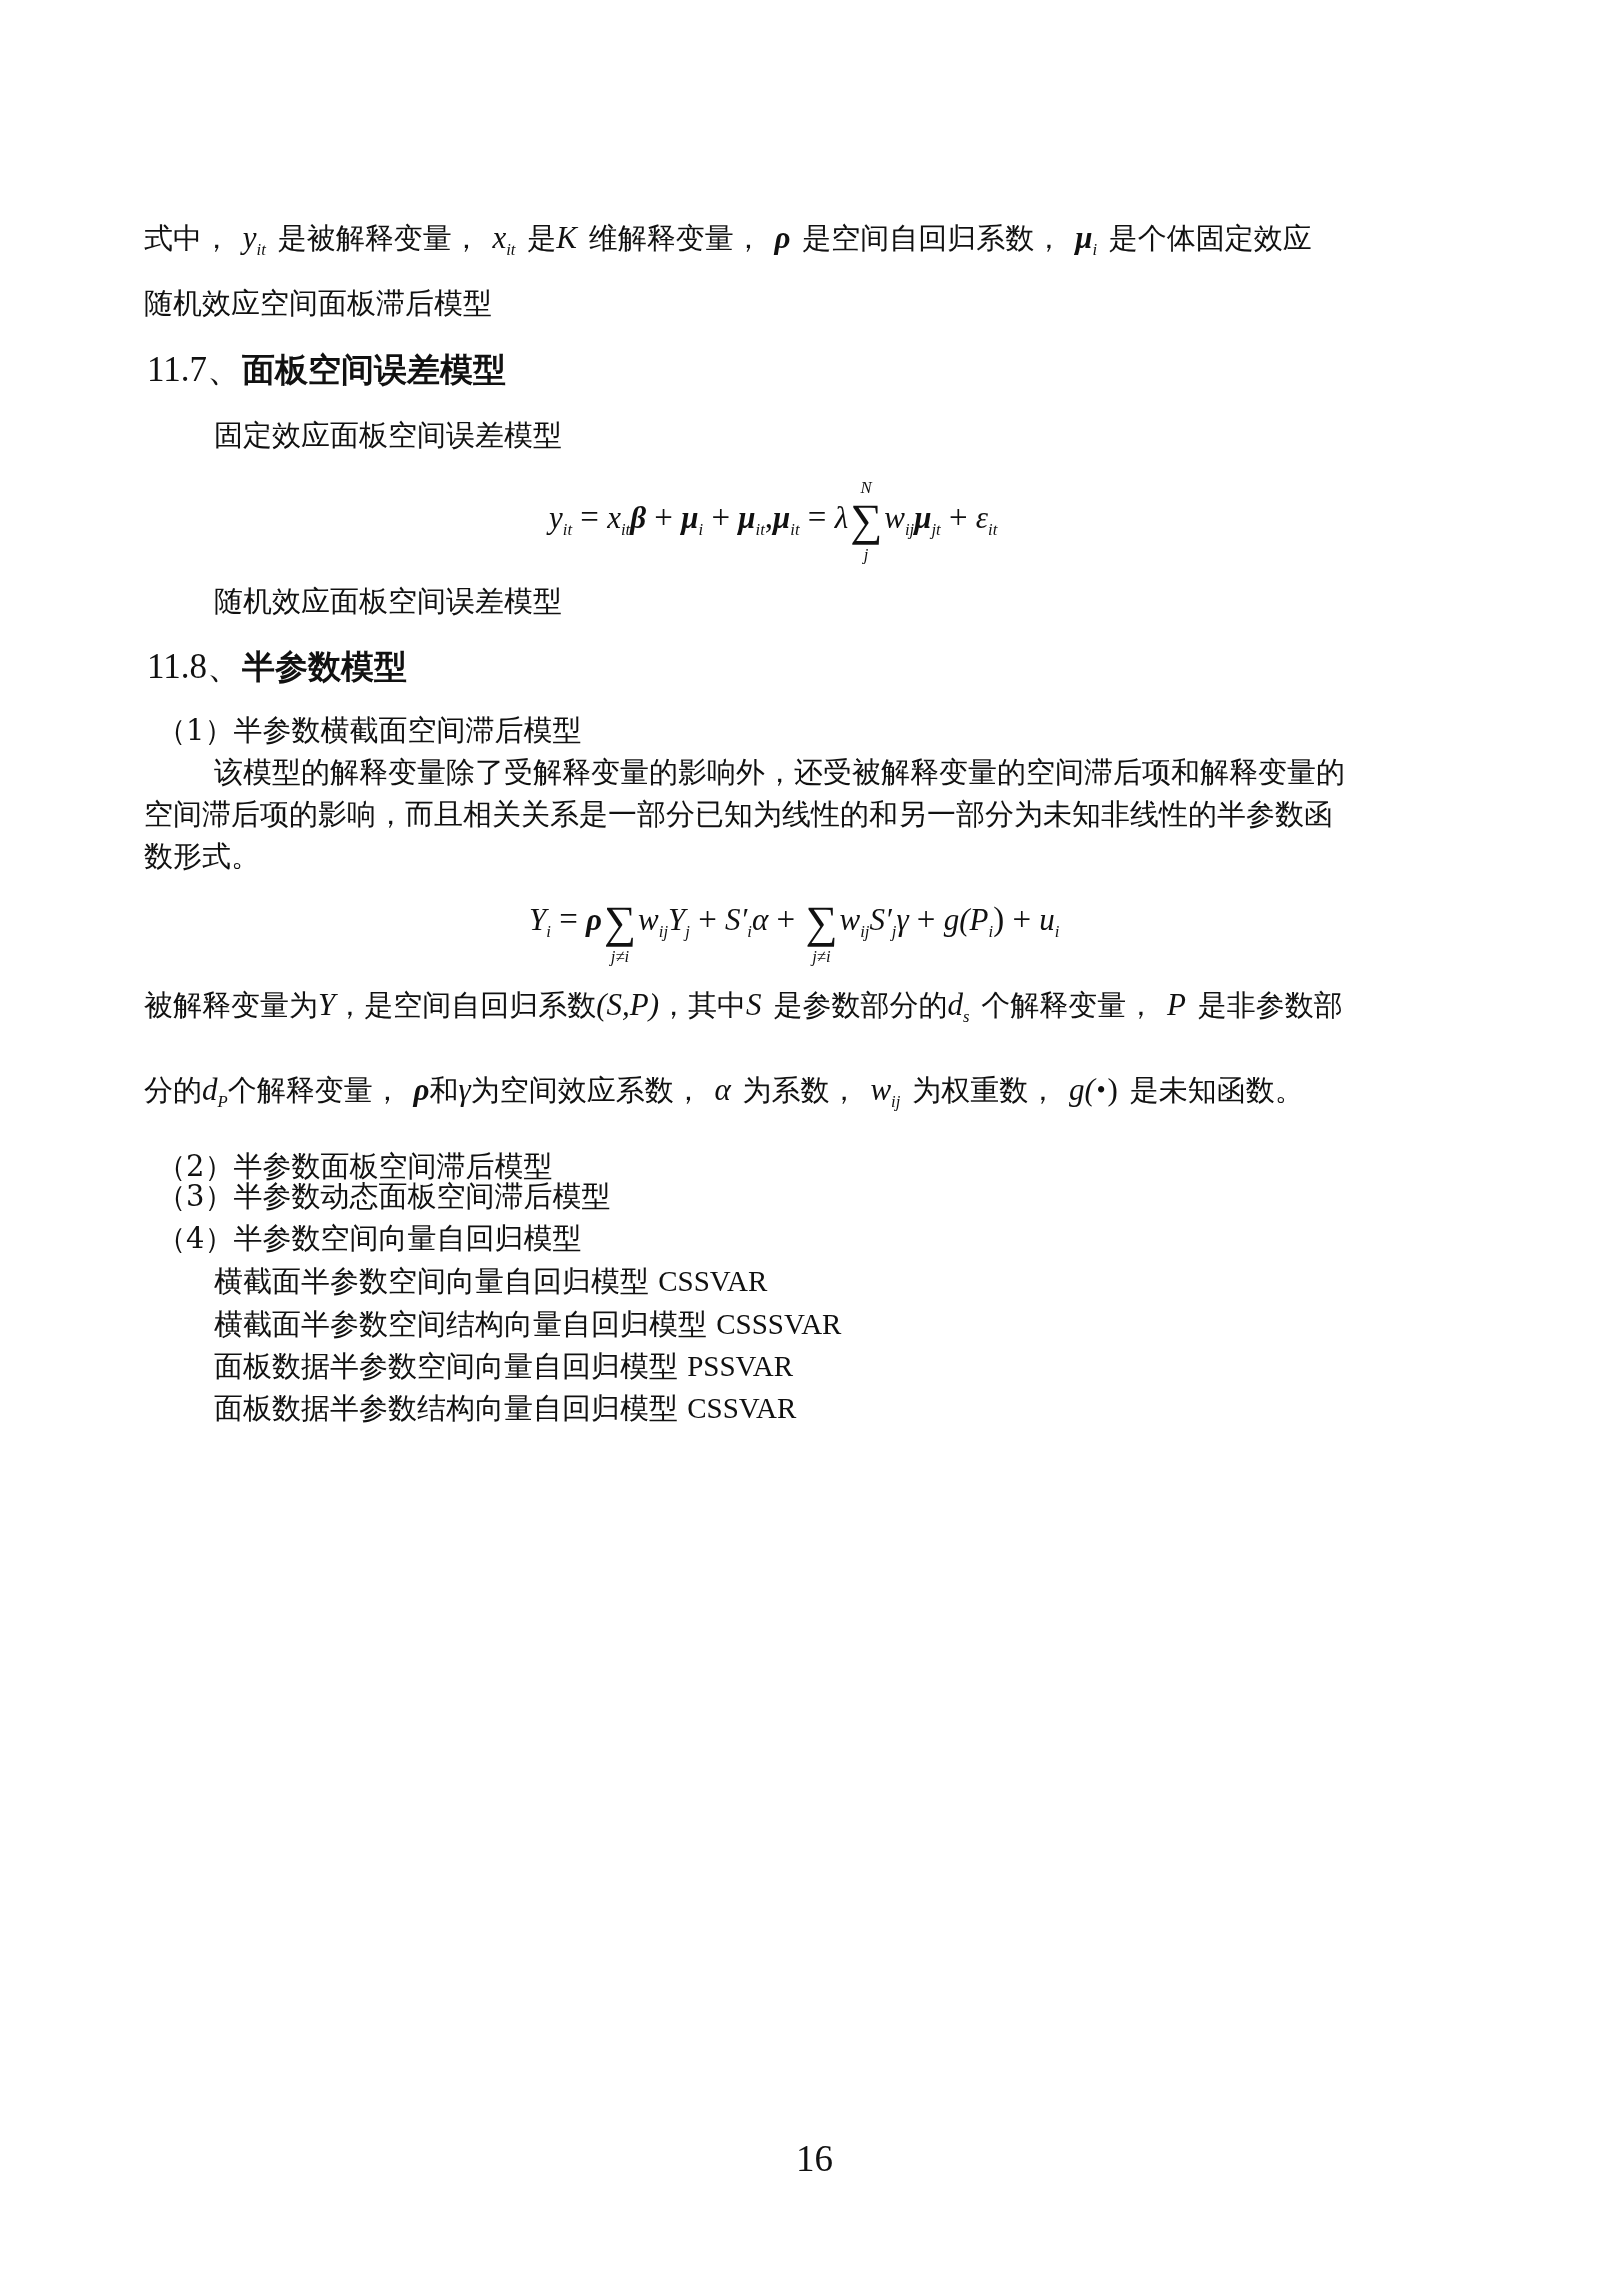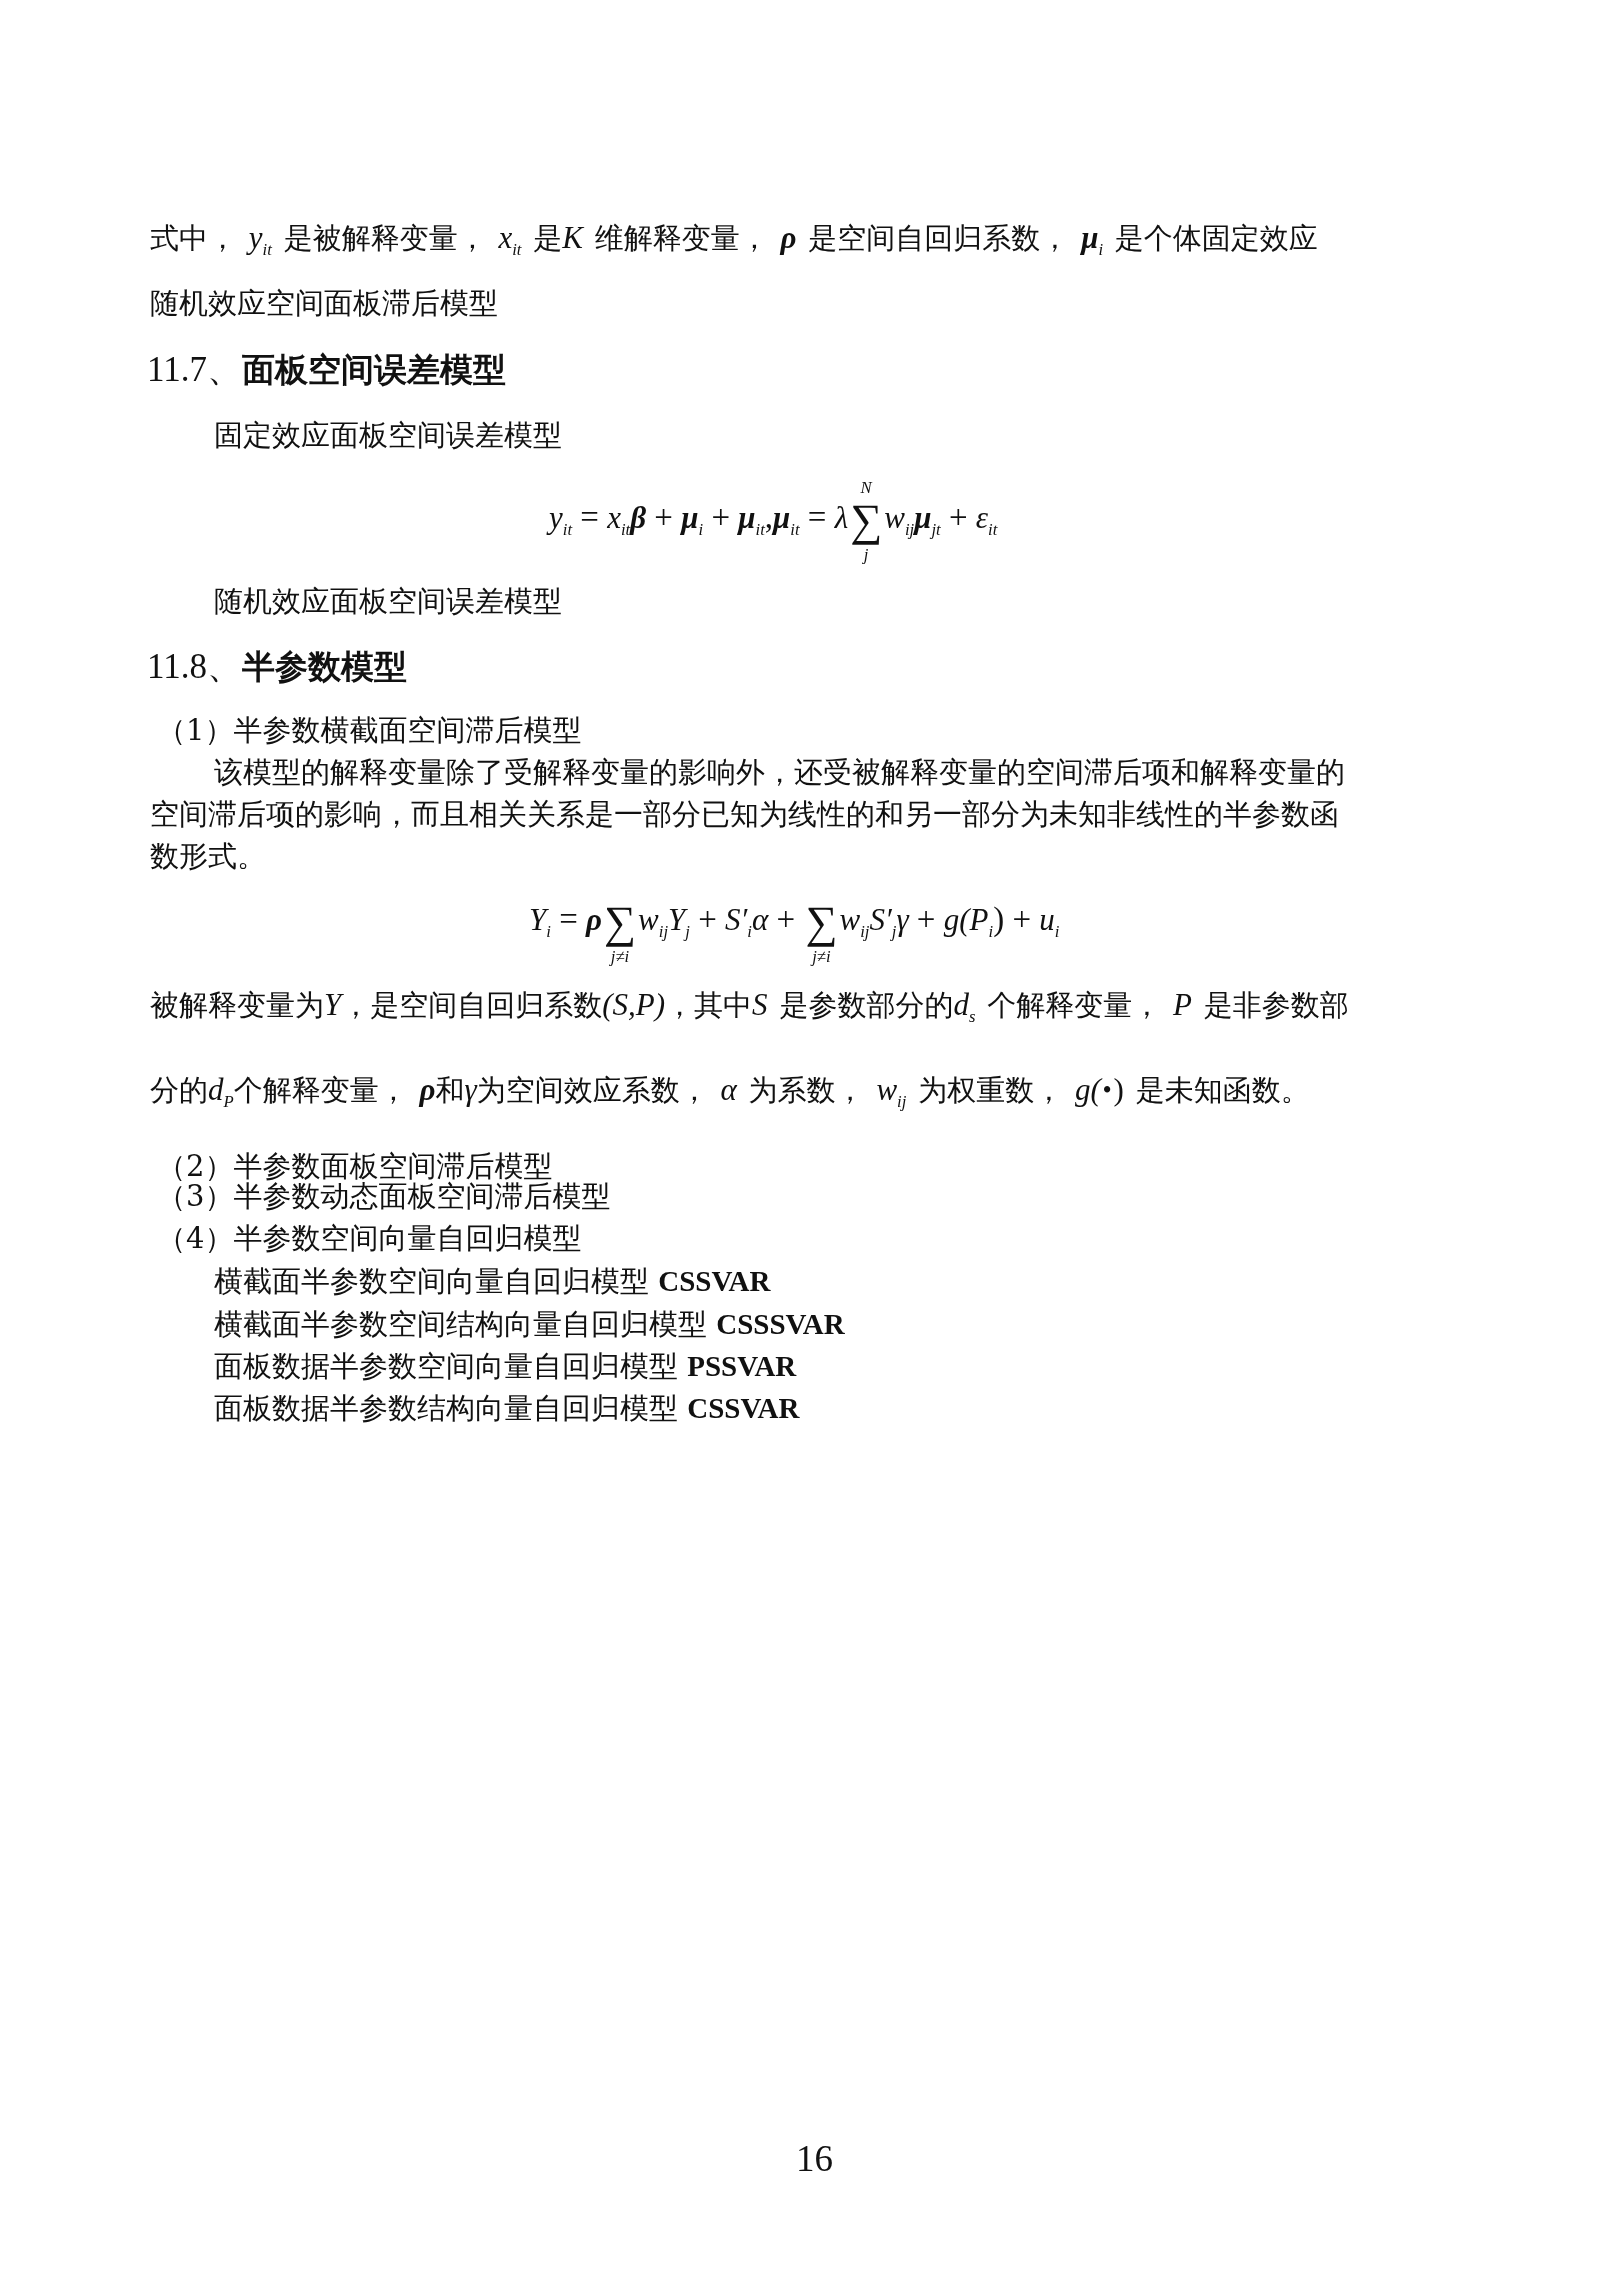--- a/index.html
+++ b/index.html
@@ -2,36 +2,36 @@
 <html><head>
 <meta charset="utf-8">
 <style>
   html, body { margin: 0; padding: 0; background: #ffffff; }
   body {
     width: 1621px; height: 2293px; position: relative; overflow: hidden;
     font-family: "DejaVu Serif", "Liberation Serif", serif;
     color: #111111;
   }
   .line {
-    position: absolute; left: 150px; white-space: nowrap;
+    position: absolute; left: 144px; white-space: nowrap;
     font-size: 29px; line-height: 39px; font-family: "DejaVu Serif", serif;
   }
   .indent { left: 214px; }
   .heading {
     position: absolute; left: 147px; white-space: nowrap;
     font-size: 33px; line-height: 43px;
   }
   .heading .num { font-family: "Liberation Serif", serif; font-weight: normal; font-size: 35px; margin-top: 16px; }
   .heading .title { font-family: "DejaVu Sans", sans-serif; font-weight: bold; }
   .m { font-family: "Liberation Serif", serif; font-style: italic; font-size: 31px; }
   .mu { font-family: "Liberation Serif", serif; font-size: 31px; }
   .g { font-family: "Liberation Serif", serif; font-style: italic; font-size: 31px; }
   sub, .sub { font-size: 16.7px; vertical-align: -6.9px; font-family: "Liberation Serif", serif; font-style: italic; line-height: 0; }
   .sp { display: inline-block; width: 11.8px; }
-  .latin { font-family: "Liberation Serif", serif; font-size: 29px; font-weight: bold; }
+  .latin { font-family: "Liberation Serif", serif; font-size: 29px; }
   .formula {
     position: absolute; white-space: nowrap;
     font-family: "Liberation Serif", serif; font-size: 33px; line-height: 39px;
   }
   .sumwrap { display: inline-block; position: relative; vertical-align: middle; text-align: center; margin: 0 2px; }
   .sumwrap .sig { font-size: 45px; font-style: normal; line-height: 43px; display: block; }
   .sumwrap .lim { font-size: 16.7px; font-style: italic; line-height: 17.6px; display: block; }
   .sumwrap .top { position: absolute; top: -19.6px; left: 0; right: 0; }
   .sumwrap .bot { position: absolute; bottom: -21.6px; left: 0; right: 0; }
   .page-number {

